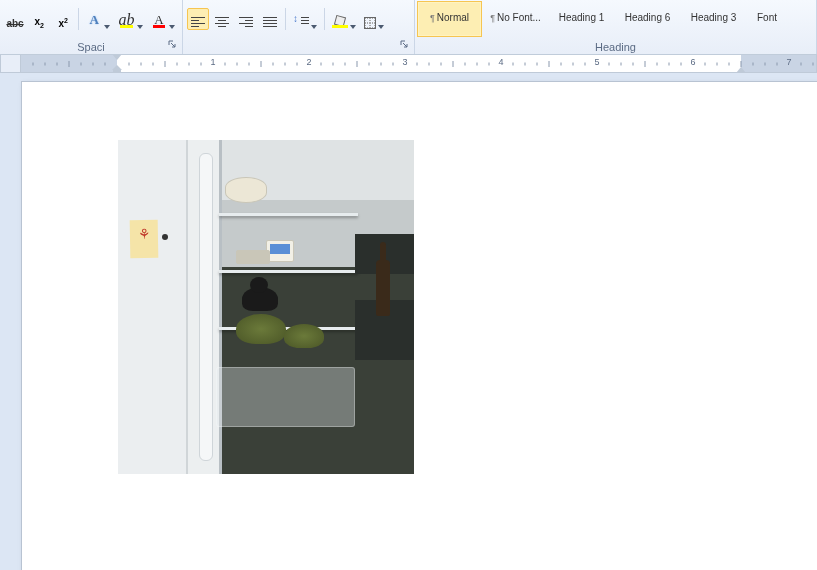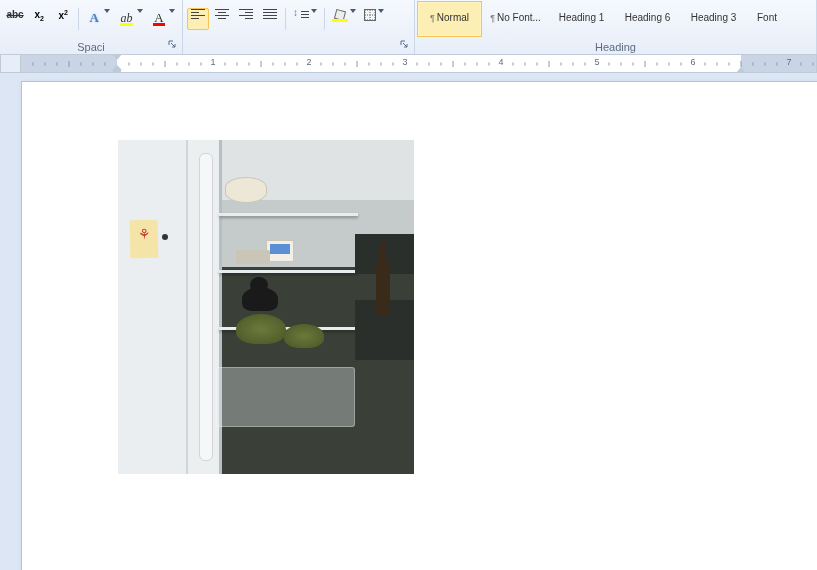--- a/index.html
+++ b/index.html
@@ -47,21 +47,21 @@
   }
   .group-content {
     display: flex;
     align-items: center;
     padding: 2px 4px;
     height: 38px;
     gap: 2px;
   }
   .btn {
     display: flex;
-    align-items: flex-start;
+    align-items: flex-end;
     justify-content: center;
     height: 22px;
     min-width: 22px;
     padding: 0 2px;
     border: 1px solid transparent;
     border-radius: 2px;
     cursor: pointer;
     position: relative;
   }
   .dd-arrow {
@@ -172,21 +172,21 @@
       </div>
       <div class="vsep"></div>
       <div class="btn">
         <span class="icon-A-box">
           <span class="icon-A" style="color:#4f81bd; text-shadow:0 0 2px #9cc2f0; font-weight:bold;">A</span>
         </span>
         <span class="dd-arrow"></span>
       </div>
       <div class="btn icon-highlight">
         <span class="icon-A-box">
-          <span class="icon-A" style="font-size:12px; font-style:italic;">ab</span>
+          <span class="icon-A" style="font-size:16px; font-style:italic;">ab</span>
           <span class="underline-bar"></span>
         </span>
         <span class="dd-arrow"></span>
       </div>
       <div class="btn icon-fontcolor">
         <span class="icon-A-box">
           <span class="icon-A">A</span>
           <span class="underline-bar"></span>
         </span>
         <span class="dd-arrow"></span>

